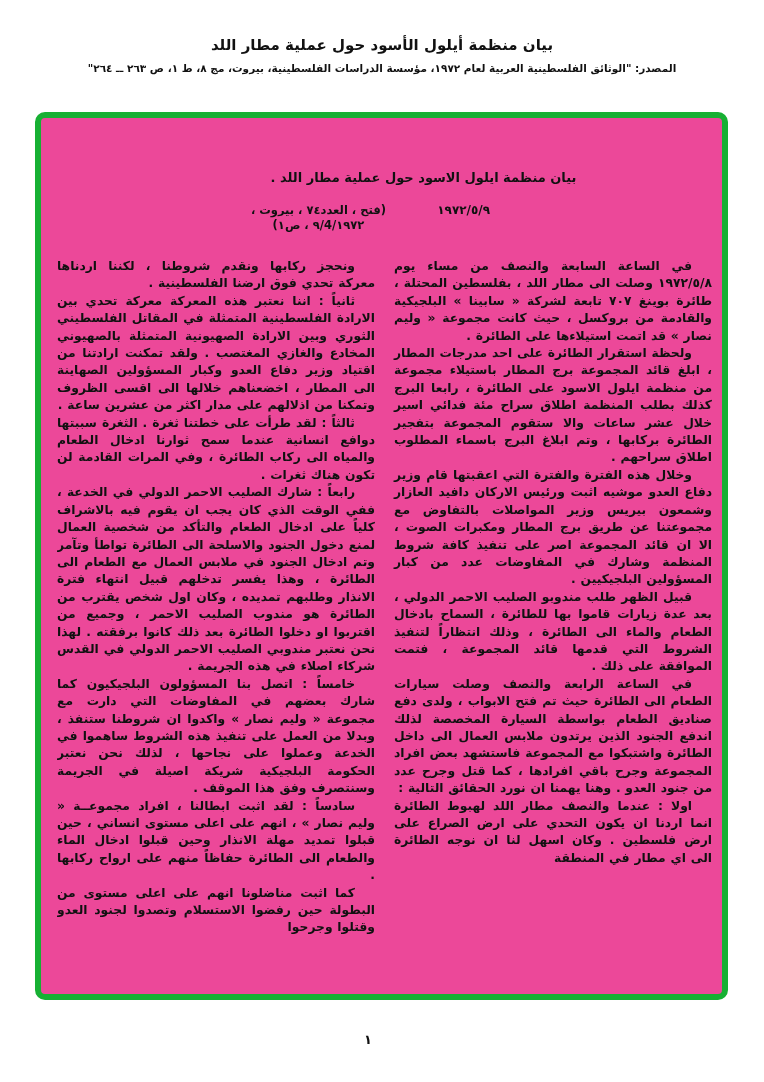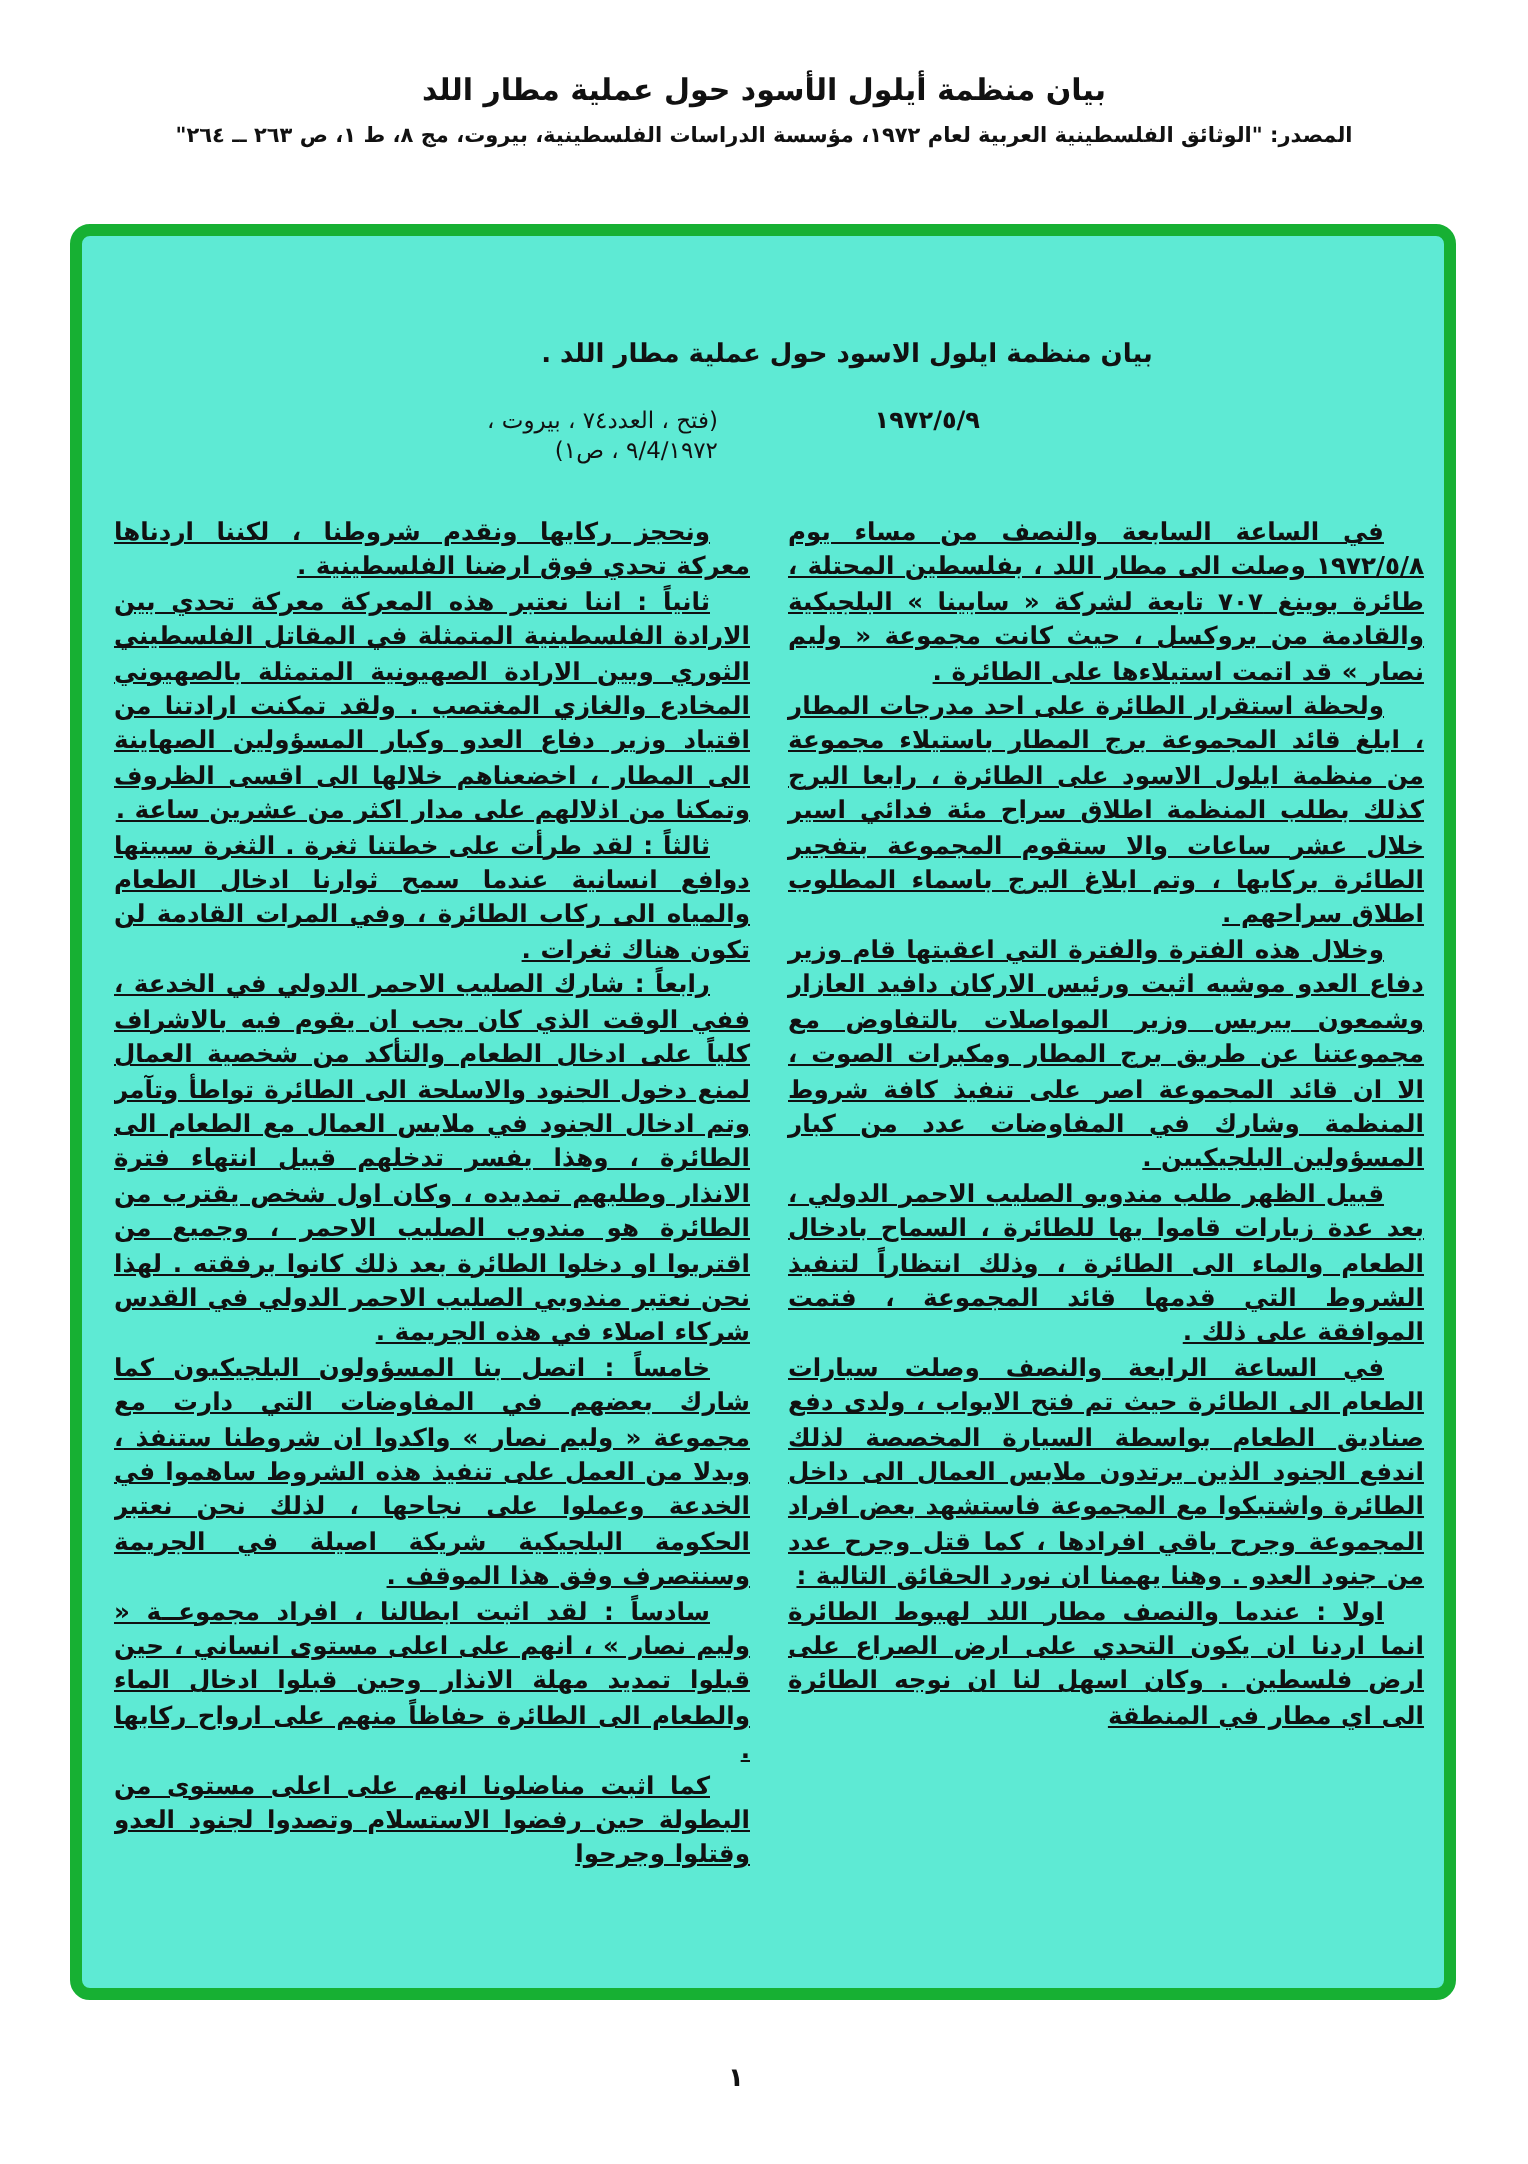--- a/index.html
+++ b/index.html
@@ -24,54 +24,53 @@
     font-size:10.5px; font-weight:bold;
   }
 
   
   .doc-frame {
     position:absolute; left:35px; top:112px;
     width:693px; height:888px;
     border:6px solid #17b033;
     border-radius:10px;
     direction:rtl;
-    background:#5eead4;
+    background:#ec4899;
   }
   .doc-title {
     position:absolute; top:52px; left:0; right:0;
     padding-left:84px;
     text-align:center;
     font-size:13px; font-weight:bold;
   }
   .doc-date {
     position:absolute; top:85px; right:232px;
     font-size:12px; font-weight:bold;margin-left:33px;
   }
   .doc-ref {
-    position:absolute; top:85px; right:363px;
-    font-size:11.5px; font-weight:normal;
-    text-align:right; line-height:15px;
+    position:absolute; top:85px; right:336px;
+    font-size:11.5px; font-weight:bold;
+    text-align:center; line-height:15px;
     direction:rtl;
   }
 
   .columns {
     position:absolute; top:140px; right:10px; left:16px; bottom:10px;
     display:flex; direction:rtl;
     justify-content:space-between;
     overflow:hidden;
   }
   .col { width:318px; }
   .col .para {
     direction:rtl;
     font-size:12.3px; font-weight:bold;
     line-height:17.4px;
     text-align:justify;
     text-indent:20px;
     word-spacing:0.5px;
-    text-decoration:underline;
   }
 
   .page-num {
     position:absolute; left:364px; top:1032px;
     font-size:13px; font-weight:bold;
   }
 </style>
 </head>
 <body>
 

